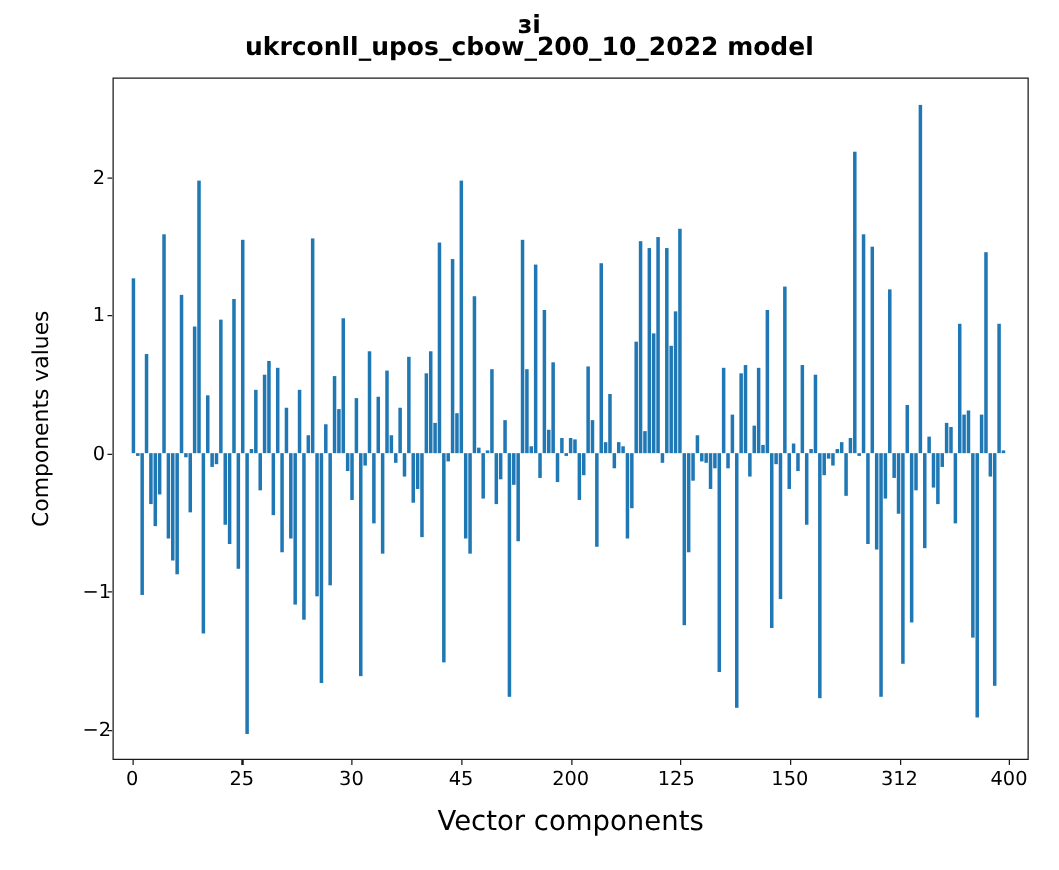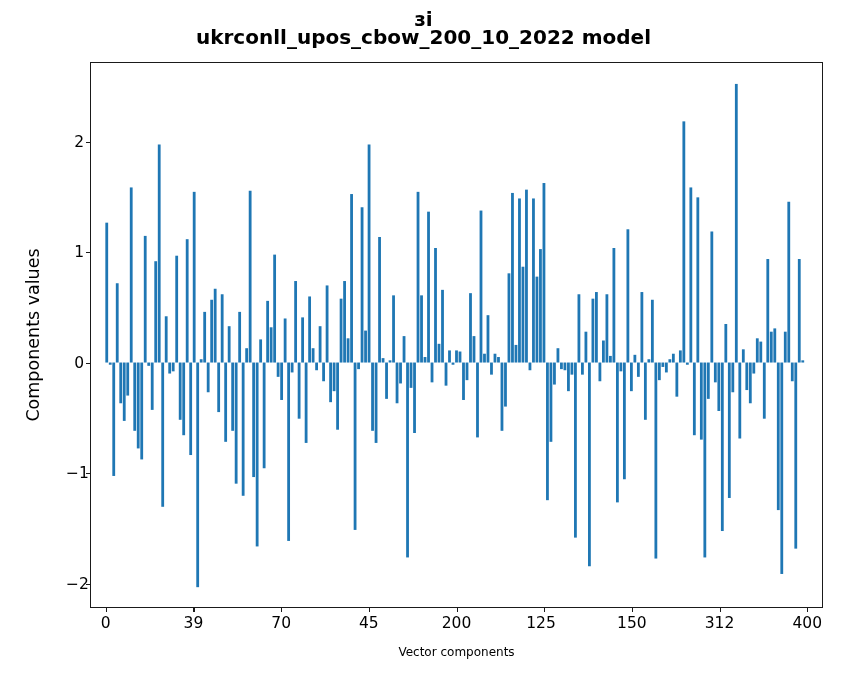--- a/index.html
+++ b/index.html
@@ -68,21 +68,21 @@
     line-height:18px;
     transform:translateX(-30px);
   }
   .xtick-mark{
     position:absolute;top:608px;width:1.1px;height:4px;background:#1a1a1a;
   }
   #xlabel{
     position:absolute;
     left:90px;top:645px;width:733px;
     text-align:center;
-    font-size:12px;color:#000;
+    font-size:22px;color:#000;
   }
 </style>
 </head>
 <body>
 
 <div id="figure">
 
   <div id="title-block">
     <span id="title-line1">зі</span>
     <span id="title-line2">ukrconll_upos_cbow_200_10_2022 model</span>
@@ -99,23 +99,23 @@
       <div class="ytick-mark" style="top: 362.632px;"></div>
       <div class="ytick" style="top: 252.105px;">1</div>
       <div class="ytick-mark" style="top: 252.105px;"></div>
       <div class="ytick" style="top: 141.579px;">2</div>
       <div class="ytick-mark" style="top: 141.579px;"></div>
     </div>
 
   <div id="xtick-container">
       <div class="xtick" style="left: 105.782px;">0</div>
       <div class="xtick-mark" style="left: 105.782px;"></div>
-      <div class="xtick" style="left: 193.462px;">39</div>
+      <div class="xtick" style="left: 193.462px;">25</div>
       <div class="xtick-mark" style="left: 193.462px;"></div>
-      <div class="xtick" style="left: 281.141px;">70</div>
+      <div class="xtick" style="left: 281.141px;">30</div>
       <div class="xtick-mark" style="left: 281.141px;"></div>
       <div class="xtick" style="left: 368.821px;">45</div>
       <div class="xtick-mark" style="left: 368.821px;"></div>
       <div class="xtick" style="left: 456.5px;">200</div>
       <div class="xtick-mark" style="left: 456.5px;"></div>
       <div class="xtick" style="left: 541px;">125</div>
       <div class="xtick-mark" style="left: 544.179px;"></div>
       <div class="xtick" style="left: 631.859px;">150</div>
       <div class="xtick-mark" style="left: 631.859px;"></div>
       <div class="xtick" style="left: 719.538px;">312</div>

